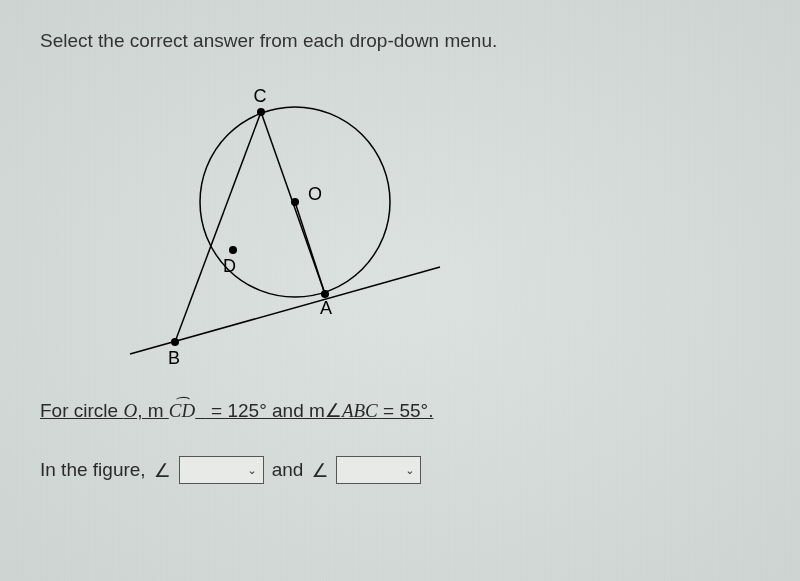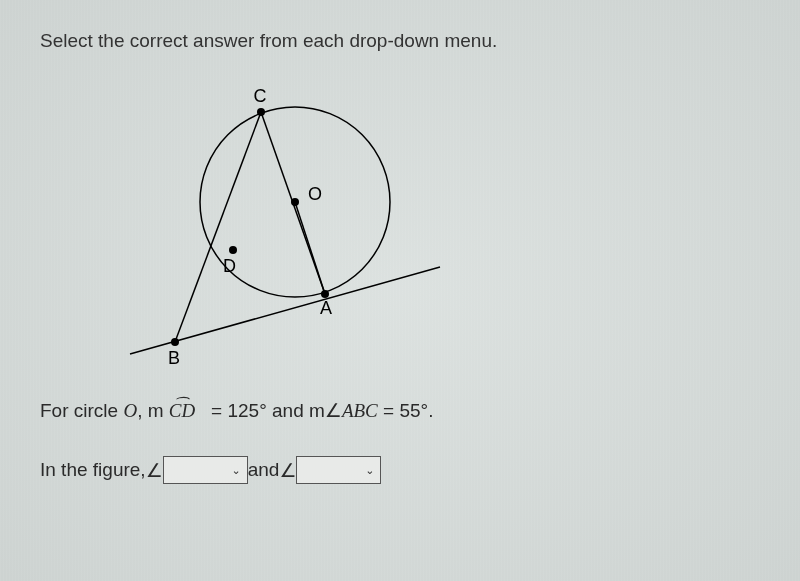--- a/index.html
+++ b/index.html
@@ -29,41 +29,42 @@
     }
     .figure-container svg {
       width: 330px;
       height: 300px;
     }
     .problem-text {
       font-size: 19px;
       color: #2a2a2a;
       margin-top: 10px;
       line-height: 1.6;
+      text-decoration: underline;
     }
     .math-italic {
       font-style: italic;
       font-family: 'Times New Roman', serif;
     }
     .arc-notation {
       position: relative;
       display: inline-block;
     }
     .arc-notation::before {
       content: "⌢";
       position: absolute;
       top: -12px;
       left: 50%;
       transform: translateX(-50%) scaleX(1.5);
       font-size: 16px;
     }
     .answer-line {
       display: flex;
       align-items: center;
-      gap: 0;
+      gap: 8px;
       font-size: 19px;
       color: #2a2a2a;
       margin-top: 30px;
       flex-wrap: wrap;
     }
     .dropdown {
       border: 1px solid #555;
       background: #e8eae8;
       padding: 3px 6px;
       min-width: 85px;

